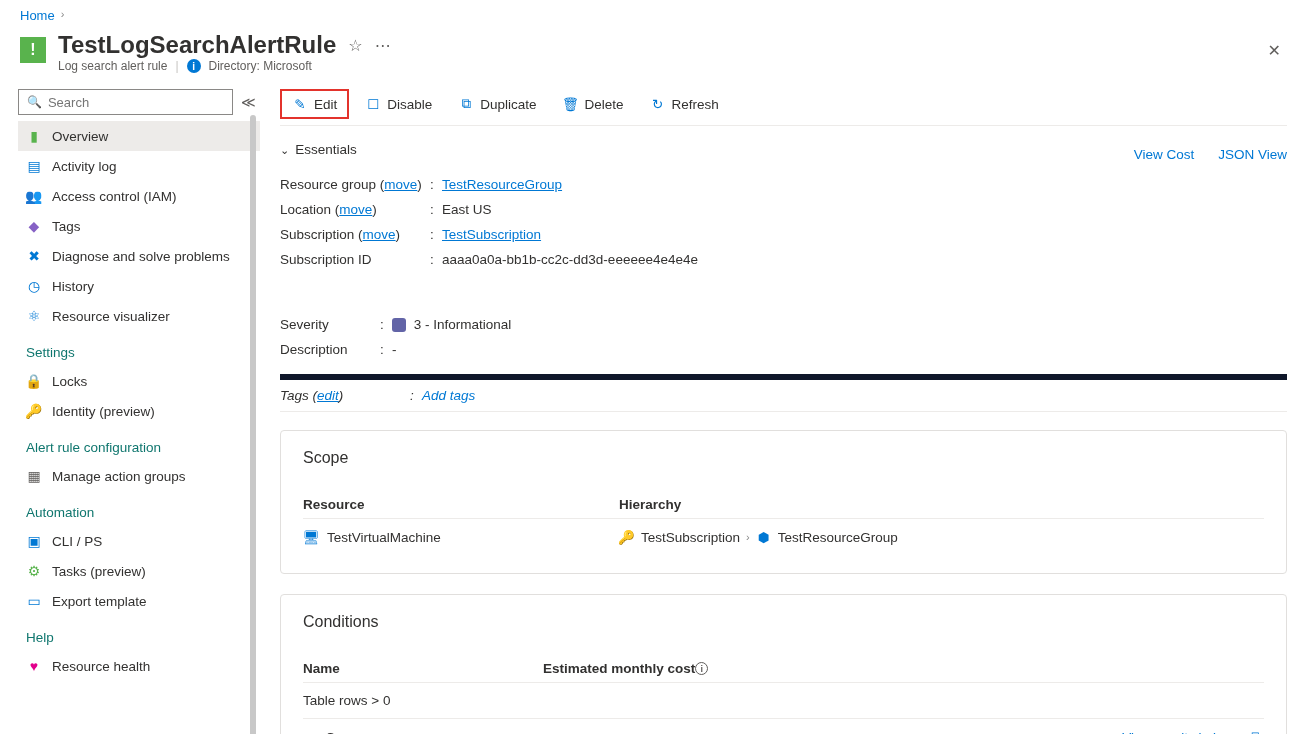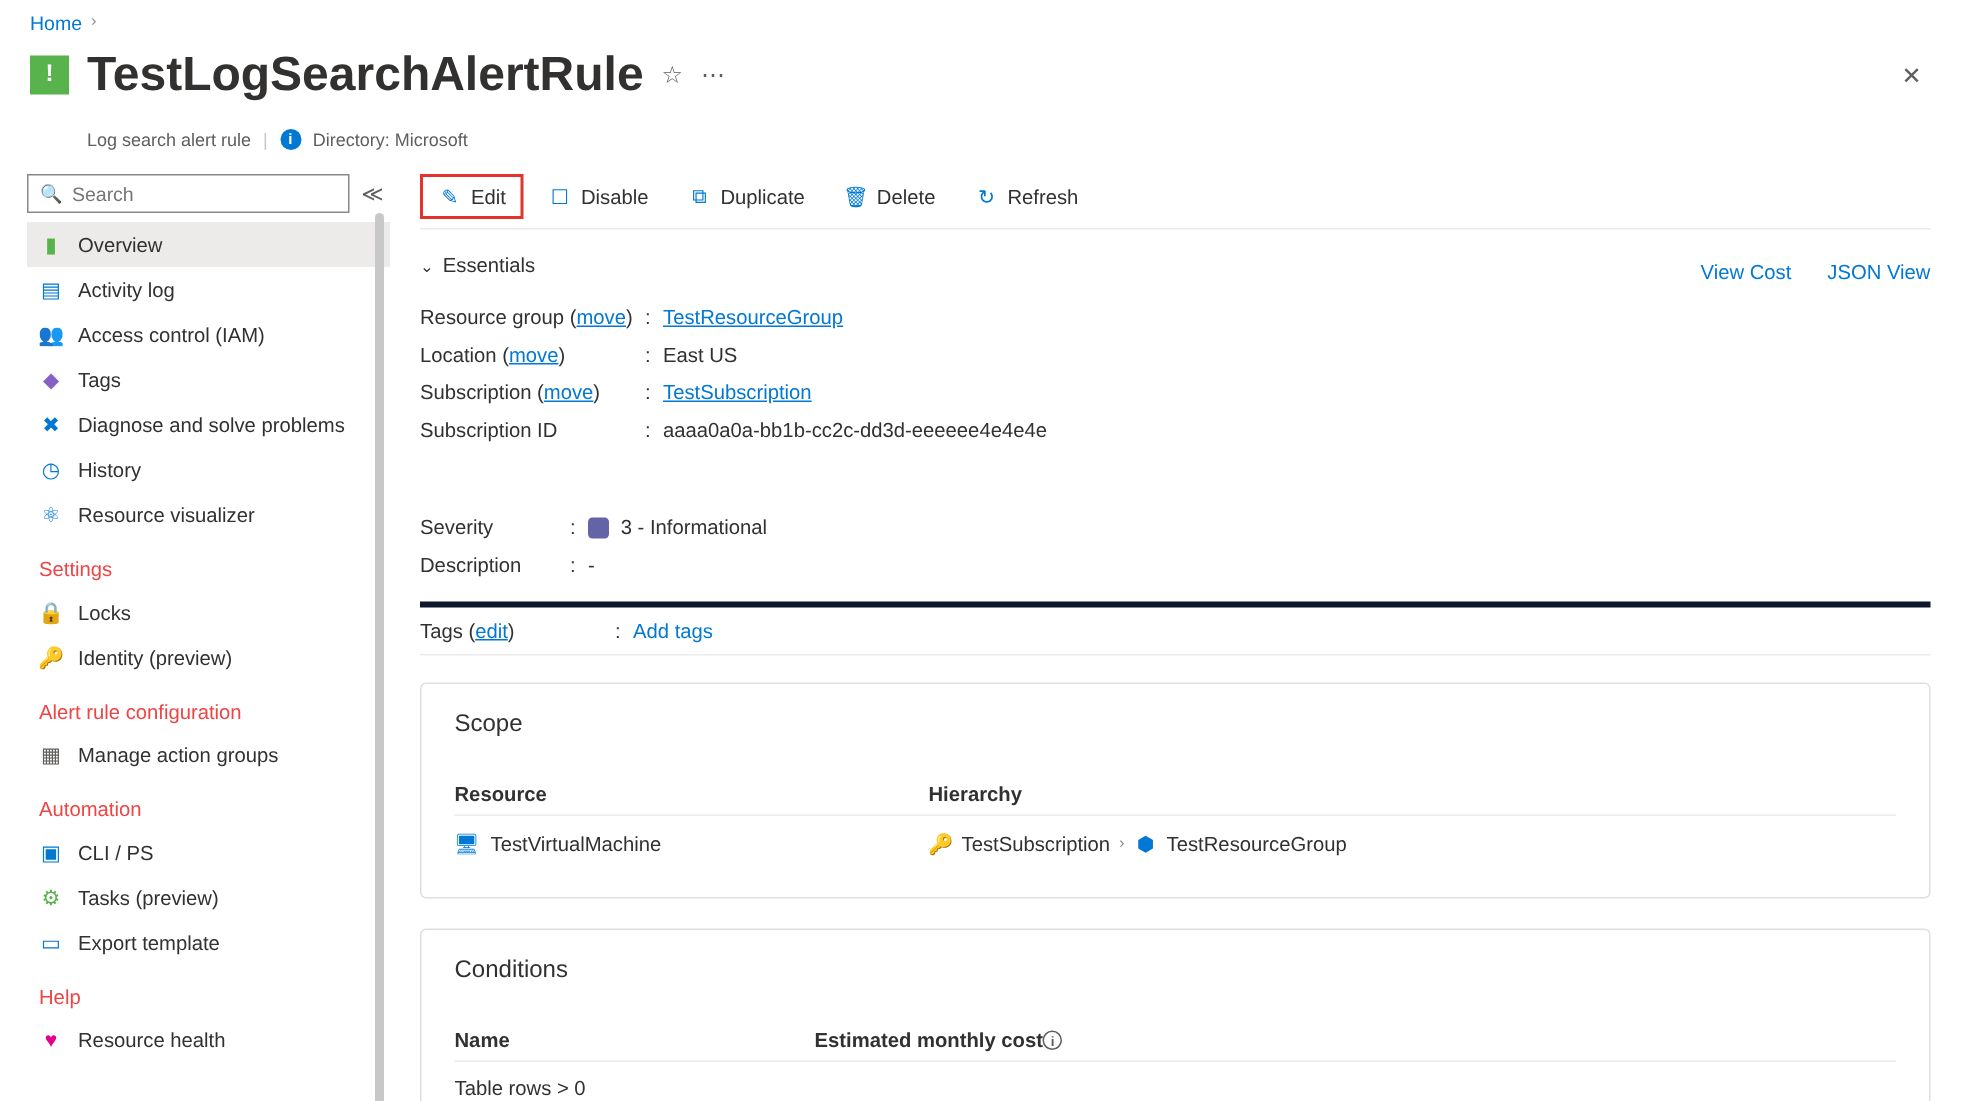--- a/index.html
+++ b/index.html
@@ -6,39 +6,39 @@
   body { font-family: "Segoe UI", -apple-system, sans-serif; font-size: 13px; color: #323130; background: #fff; }
   a { color: #0078d4; text-decoration: none; cursor: pointer; }
 
   .breadcrumb { padding: 8px 20px 4px; font-size: 13px; display: flex; gap: 6px; }
   .breadcrumb .chev { color: #888; font-size: 11px; }
 
   .header { display: flex; align-items: flex-start; padding: 4px 20px 10px; }
   .header-icon { width: 26px; height: 26px; background: #59b34d; margin-right: 12px; margin-top: 6px; display: flex; align-items: center; justify-content: center; color: #fff; font-weight: bold; font-size: 16px; }
   .header-main { flex: 1; }
   .header-title-row { display: flex; align-items: center; gap: 12px; }
-  .header-title { font-size: 32px; font-weight: 600; }
+  .header-title { font-size: 24px; font-weight: 600; }
   .star-icon { font-size: 16px; color: #605e5c; cursor: pointer; }
   .ellipsis-icon { font-size: 16px; color: #605e5c; cursor: pointer; }
-  .header-sub { font-size: 12px; color: #605e5c; margin-top: 18px; display: flex; align-items: center; gap: 8px; }
+  .header-sub { font-size: 12px; color: #605e5c; margin-top: 0; display: flex; align-items: center; gap: 8px; }
   .info-icon-circle { display: inline-flex; width: 14px; height: 14px; border-radius: 50%; background: #0078d4; color: #fff; align-items: center; justify-content: center; font-size: 10px; font-weight: bold; }
   .close-btn { font-size: 16px; color: #605e5c; cursor: pointer; padding: 6px; margin-top:4px; }
 
   .body { display: flex; }
   .sidebar { width: 260px; padding: 6px 0 0 18px; position: relative; }
   .sidebar-scroll { width: 6px; background: #c8c8c8; border-radius: 3px; position: absolute; right: 4px; top: 32px; bottom: 60px; }
   .search-row { display: flex; align-items: center; gap: 8px; margin-bottom: 6px; padding-right: 26px; }
   .search-box { flex: 1; display: flex; align-items: center; border: 1px solid #8a8886; height: 26px; padding: 0 8px; gap: 6px; }
   .search-box input { border: none; outline: none; flex: 1; font-size: 13px; }
   .collapse-icon { font-size: 14px; color: #605e5c; cursor: pointer; }
 
   .nav-item { display: flex; align-items: center; gap: 10px; padding: 7px 8px; cursor: pointer; font-size: 13.5px; }
   .nav-item.selected { background: #edebe9; }
   .nav-icon { width: 16px; height: 16px; display: inline-flex; align-items: center; justify-content: center; font-size: 14px; }
-  .nav-heading { font-size: 13.5px; font-weight: 400; padding: 14px 8px 6px; color: #ef4444; border-bottom: none; }
+  .nav-heading { font-size: 13.5px; font-weight: 400; padding: 14px 8px 6px; color: #0f766e; border-bottom: none; }
 
   .content { flex: 1; padding: 0 20px 20px 20px; }
   .toolbar { display: flex; align-items: center; gap: 6px; padding: 6px 0; border-bottom: 1px solid #edebe9; margin-bottom: 10px; }
   .tb-btn { display: flex; align-items: center; gap: 6px; padding: 5px 10px; cursor: pointer; font-size: 13.5px; }
   .tb-btn .tb-icon { width: 16px; height: 16px; display: inline-flex; align-items: center; justify-content: center; }
   .tb-highlight { border: 2px solid #e3332c; }
 
   .essentials-row { display: flex; align-items: center; justify-content: space-between; margin-bottom: 10px; }
   .essentials-toggle { display: flex; align-items: center; gap: 6px; cursor: pointer; font-size: 13.5px; }
   .view-links { display: flex; gap: 24px; font-size: 13.5px; margin-top: 11px; }
@@ -47,21 +47,21 @@
   .kv-col { flex: 1; }
   .kv-row { display: flex; padding: 5px 0; font-size: 13.5px; }
   .kv-key { width: 150px; color: #323130; }
   .kv-sep { width: 12px; }
   .kv-val { flex: 1; }
   .move-link { color: #0078d4; text-decoration: underline; cursor: pointer; }
   .underline-link { text-decoration: underline; }
 
   .sev-badge { display: inline-block; width: 14px; height: 14px; background: #6264a7; border-radius: 3px; vertical-align: middle; margin-right: 4px; }
 
-  .tags-row { display: flex; align-items: center; border-top: 4px solid #0f172a; border-bottom: 1px solid #edebe9; padding: 8px 0; margin-bottom: 18px; font-size: 13.5px; }
+  .tags-row { display: flex; align-items: center; border-top: 6px solid #0f172a; border-bottom: 1px solid #edebe9; padding: 8px 0; margin-bottom: 18px; font-size: 13.5px; font-style: italic; }
   .tags-row .kv-key { width: 130px; }
 
   .card { border: 1px solid #e1dfdd; border-radius: 4px; padding: 18px 22px; margin-bottom: 20px; }
   .card-title { font-size: 16px; margin-bottom: 24px; }
   .card-table-head { display: flex; font-weight: 600; font-size: 13.5px; padding: 6px 0; }
   .card-table-row { display: flex; align-items: center; padding: 10px 0; border-top: 1px solid #edebe9; font-size: 13.5px; }
   .col-resource { flex: 0 0 270px; display: flex; align-items: center; gap: 8px; }
   .col-hierarchy { flex: 1; display: flex; align-items: center; gap: 6px; padding-left: 46px; }
   .mini-icon { width: 16px; height: 16px; display: inline-flex; align-items: center; justify-content: center; }
   .hier-chev { color: #888; font-size: 11px; }

